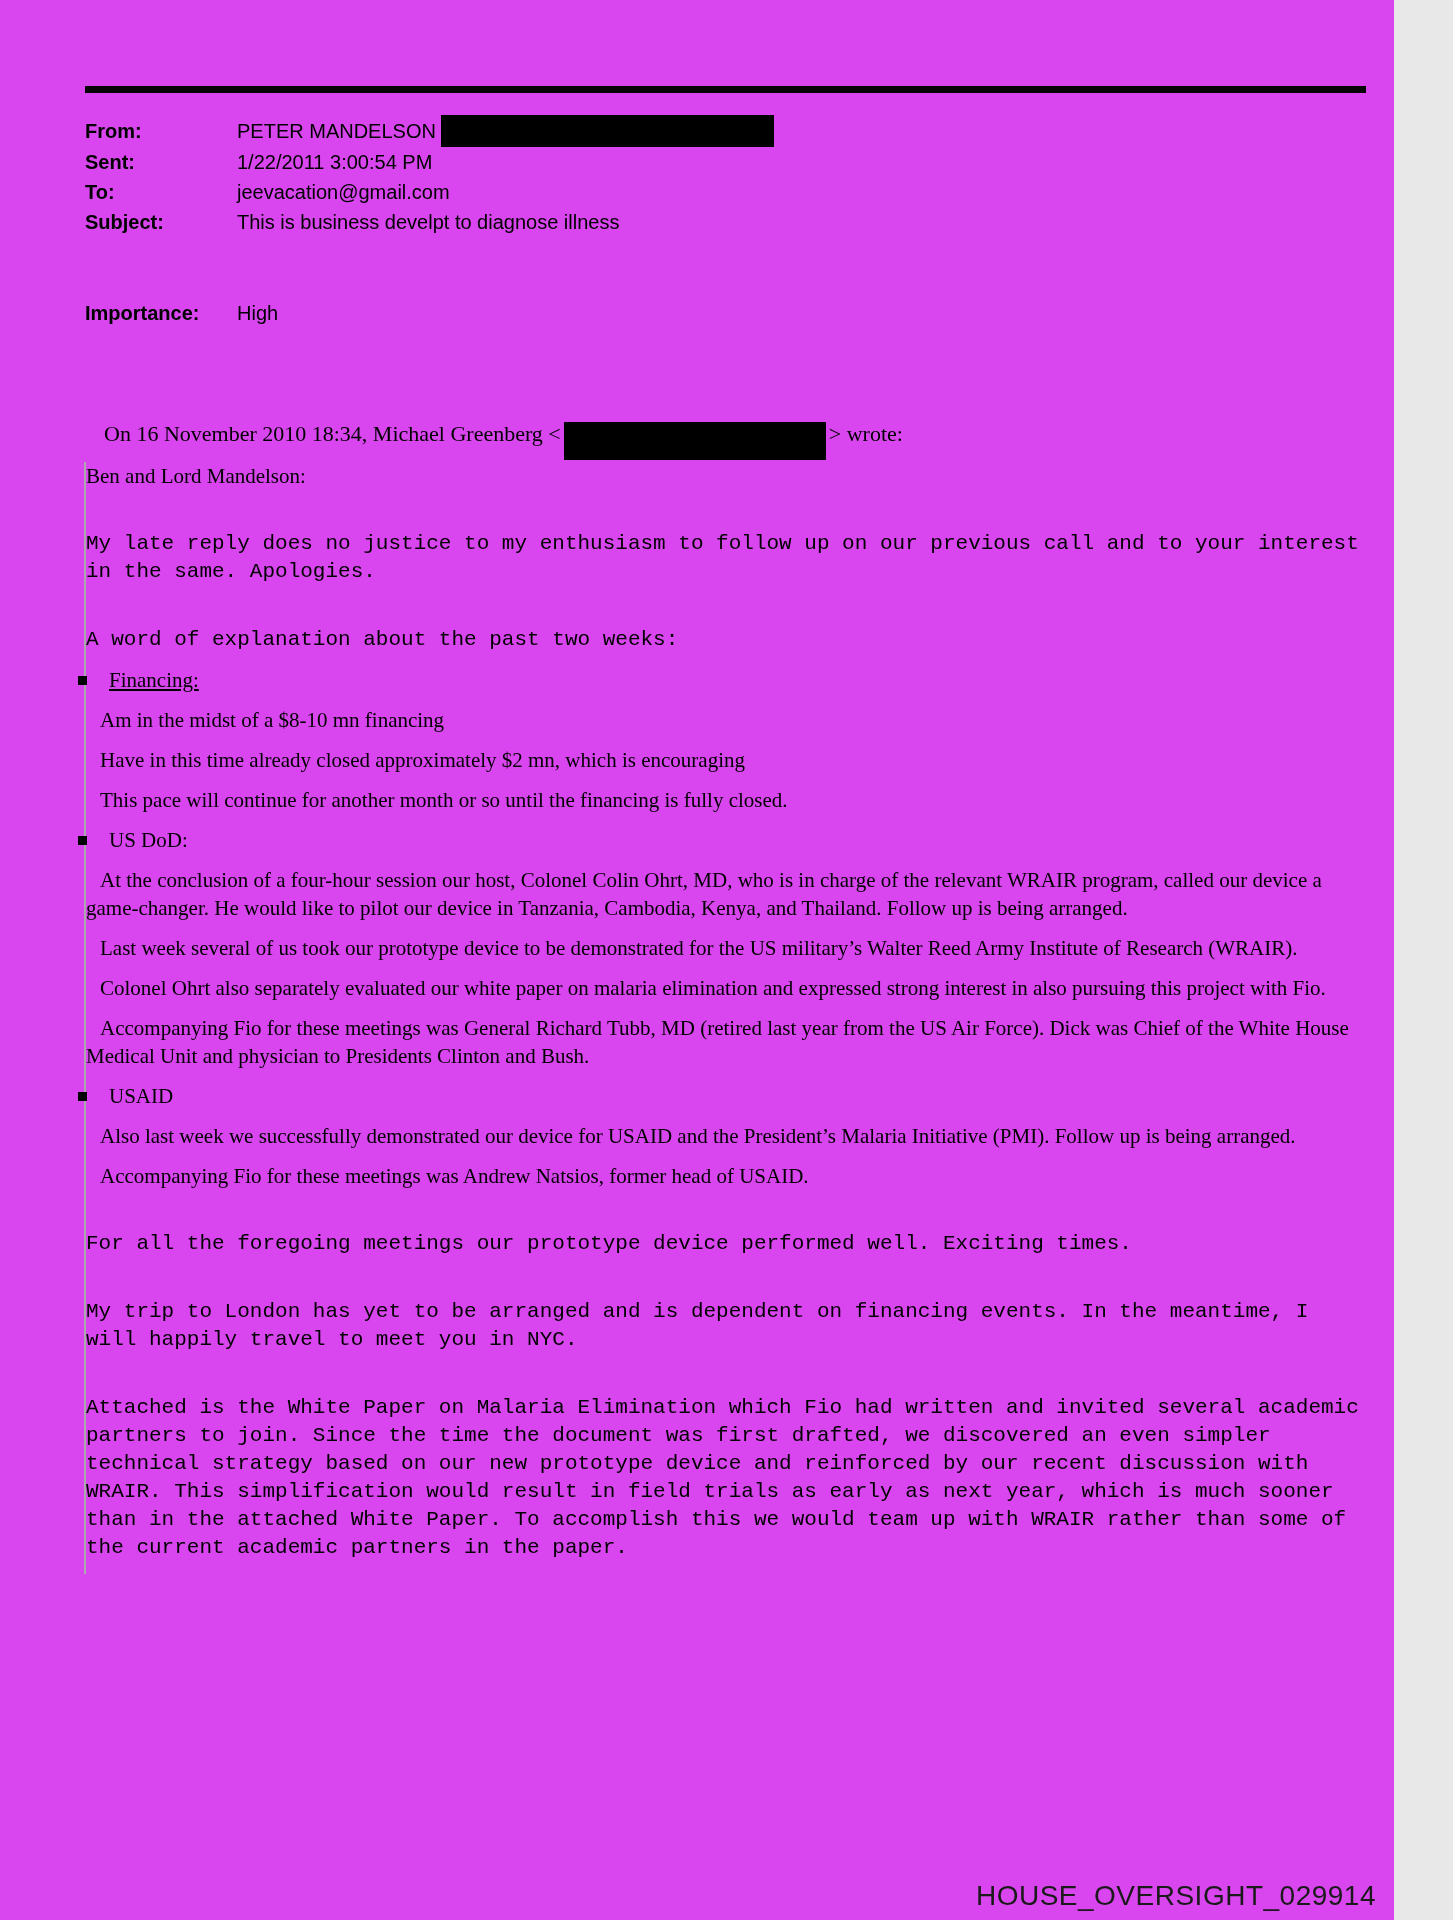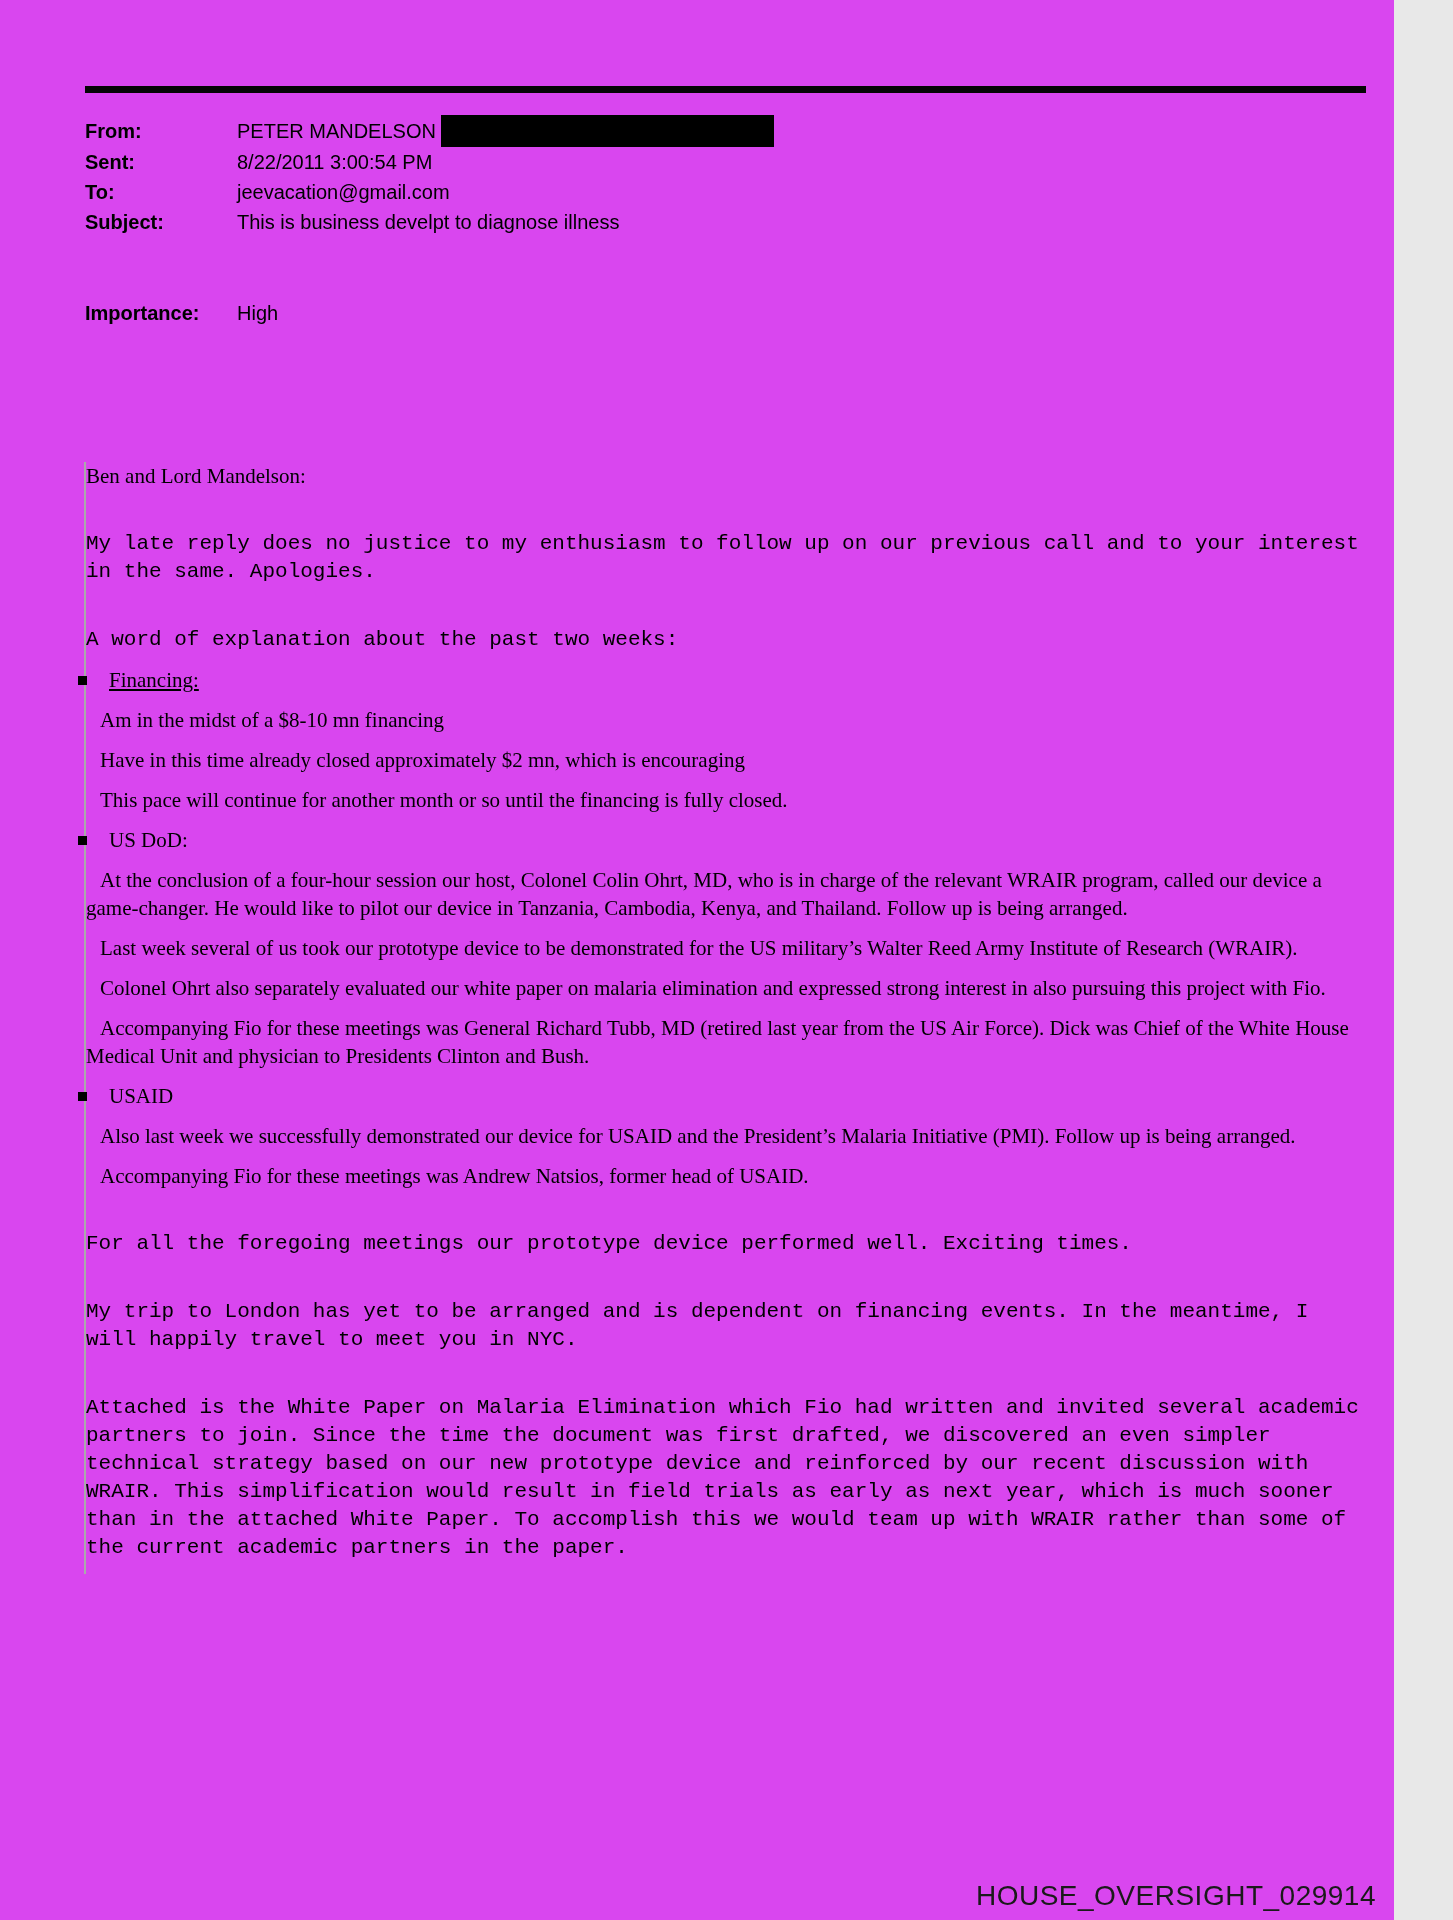--- a/index.html
+++ b/index.html
@@ -78,37 +78,40 @@
 
   <div class="top-rule"></div>
 
   <div class="header-fields">
     <div class="hrow">
       <span class="hlabel">From:</span>
       <span class="hvalue"><span>PETER MANDELSON</span><span class="redact redact-from"></span></span>
     </div>
     <div class="hrow">
       <span class="hlabel">Sent:</span>
-      <span class="hvalue">8/22/2011 3:00:54 PM</span>
+      <span class="hvalue">1/22/2011 3:00:54 PM</span>
     </div>
     <div class="hrow">
       <span class="hlabel">To:</span>
       <span class="hvalue">jeevacation@gmail.com</span>
     </div>
     <div class="hrow">
       <span class="hlabel">Subject:</span>
       <span class="hvalue">This is business develpt to diagnose illness</span>
     </div>
   </div>
 
   <div class="importance-row">
     <span class="hlabel">Importance:</span>
     <span class="hvalue">High</span>
   </div>
 
+  <div class="attribution">
+    <span>On 16 November 2010 18:34, Michael Greenberg &lt;</span><span class="redact redact-email"></span><span>&gt; wrote:</span>
+  </div>
 
   <div class="quote-block">
     <p class="para">Ben and Lord Mandelson:</p>
     <p class="para gap">My late reply does no justice to my enthusiasm to follow up on our previous call and to your interest in the same. Apologies.</p>
     <p class="para gap">A word of explanation about the past two weeks:</p>
 
     <p class="para bullet"><span class="sq"></span><span class="bullet-label u">Financing:</span></p>
     <p class="para indent">Am in the midst of a $8-10 mn financing</p>
     <p class="para indent">Have in this time already closed approximately $2 mn, which is encouraging</p>
     <p class="para indent">This pace will continue for another month or so until the financing is fully closed.</p>

